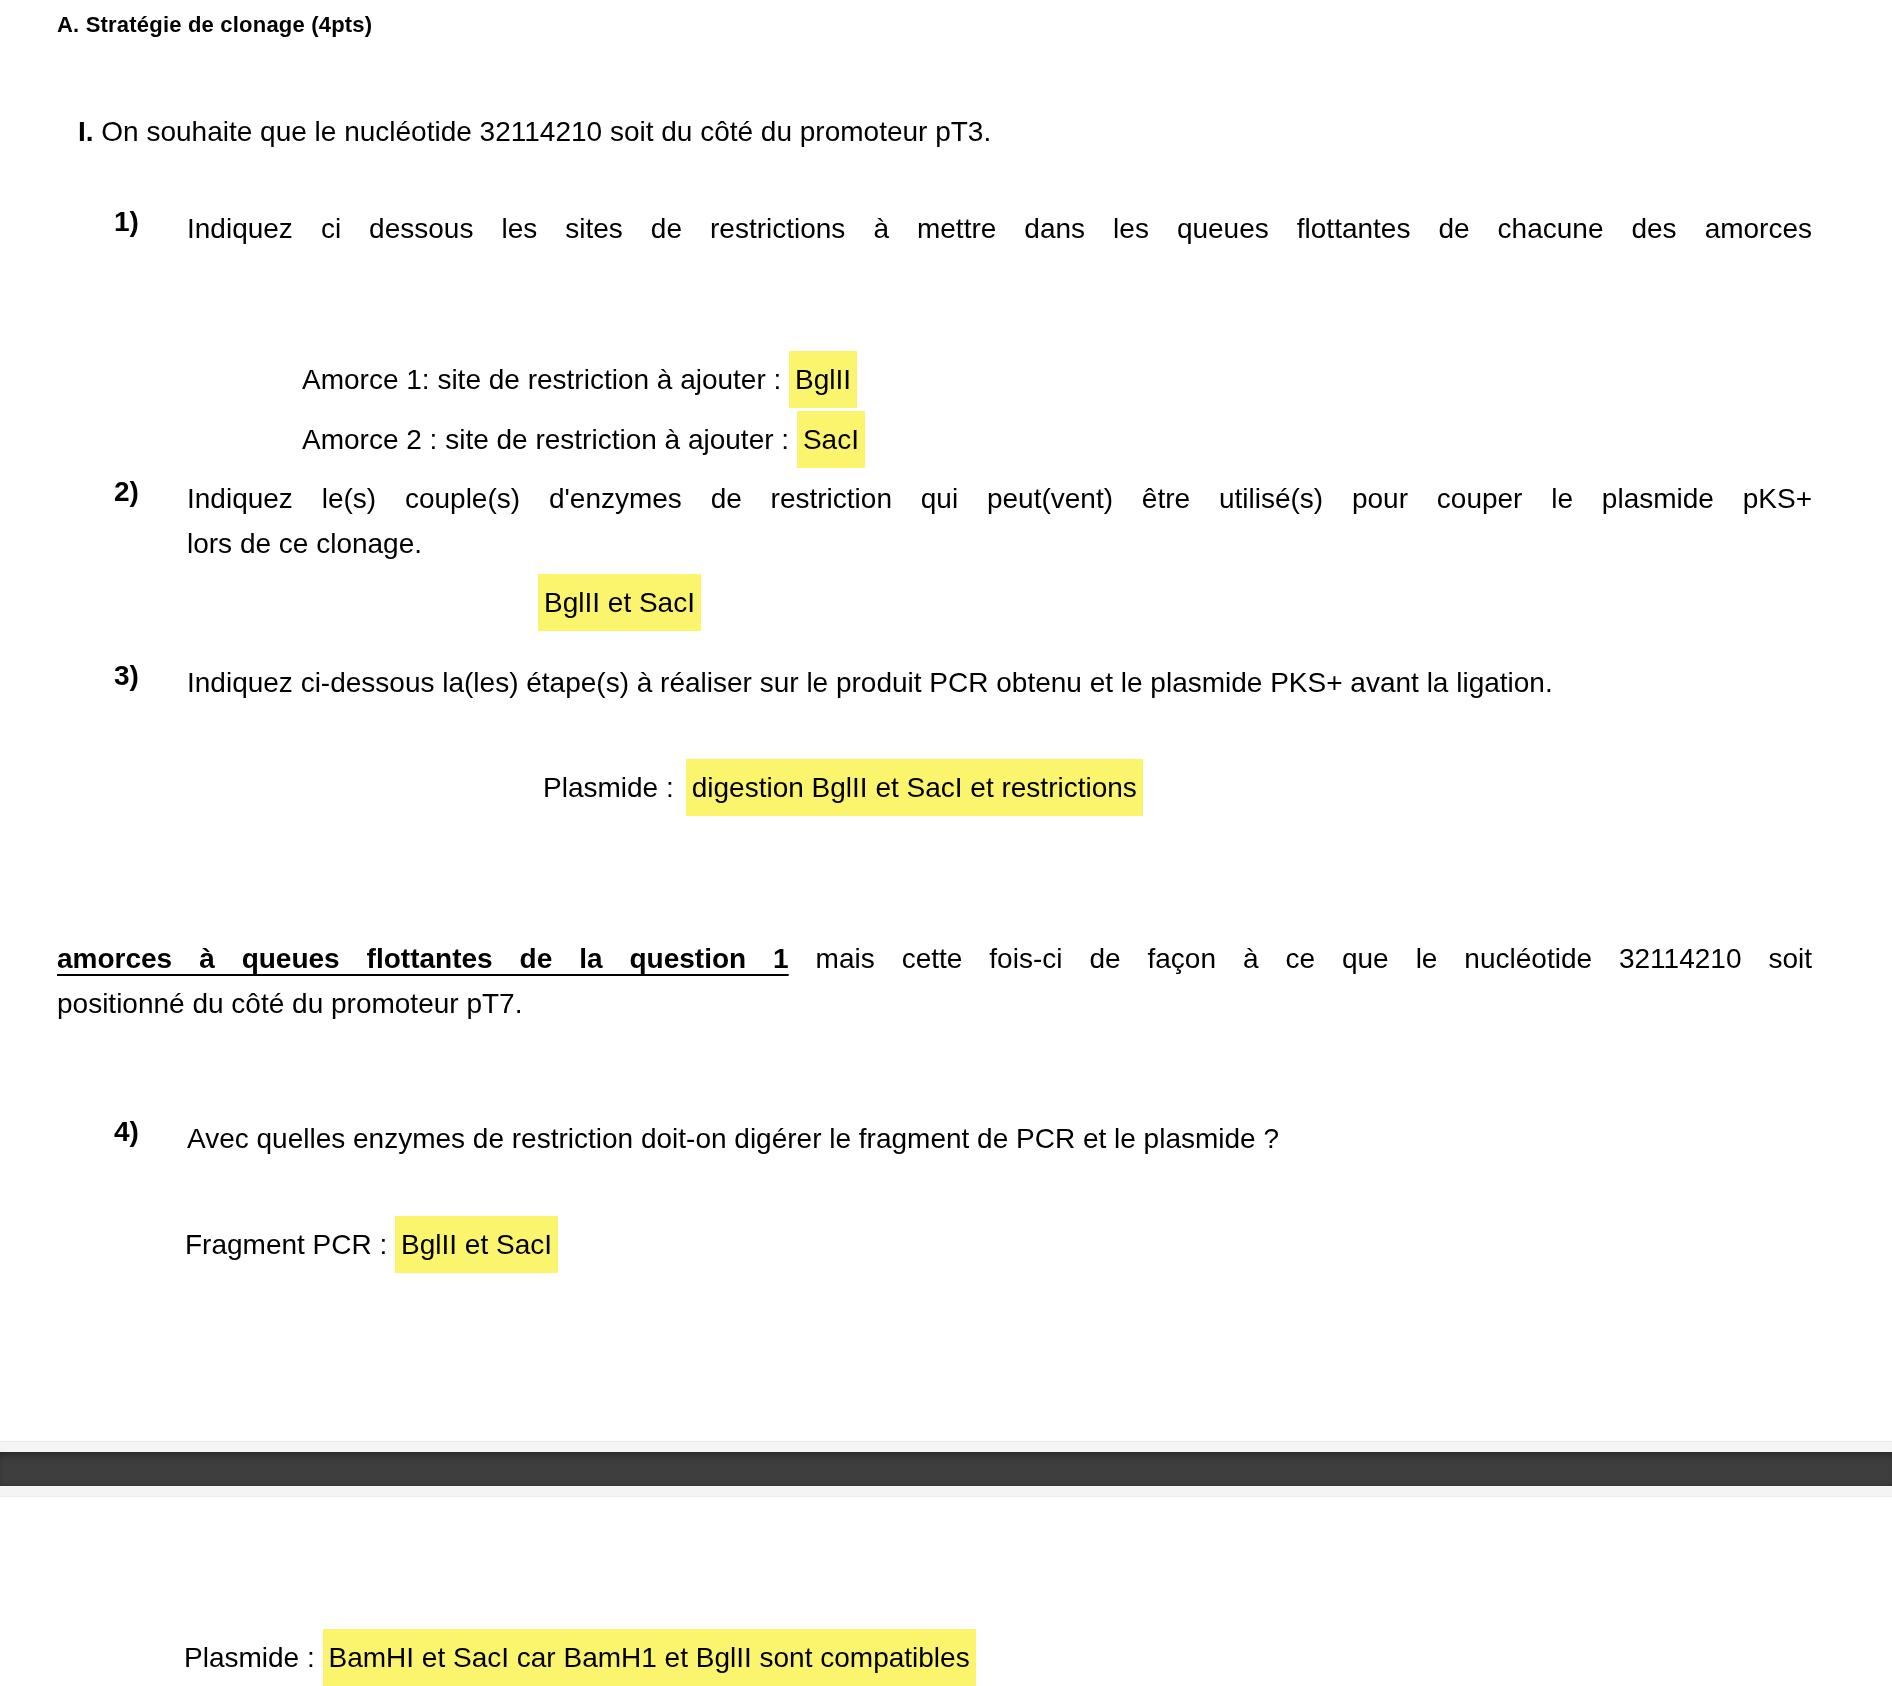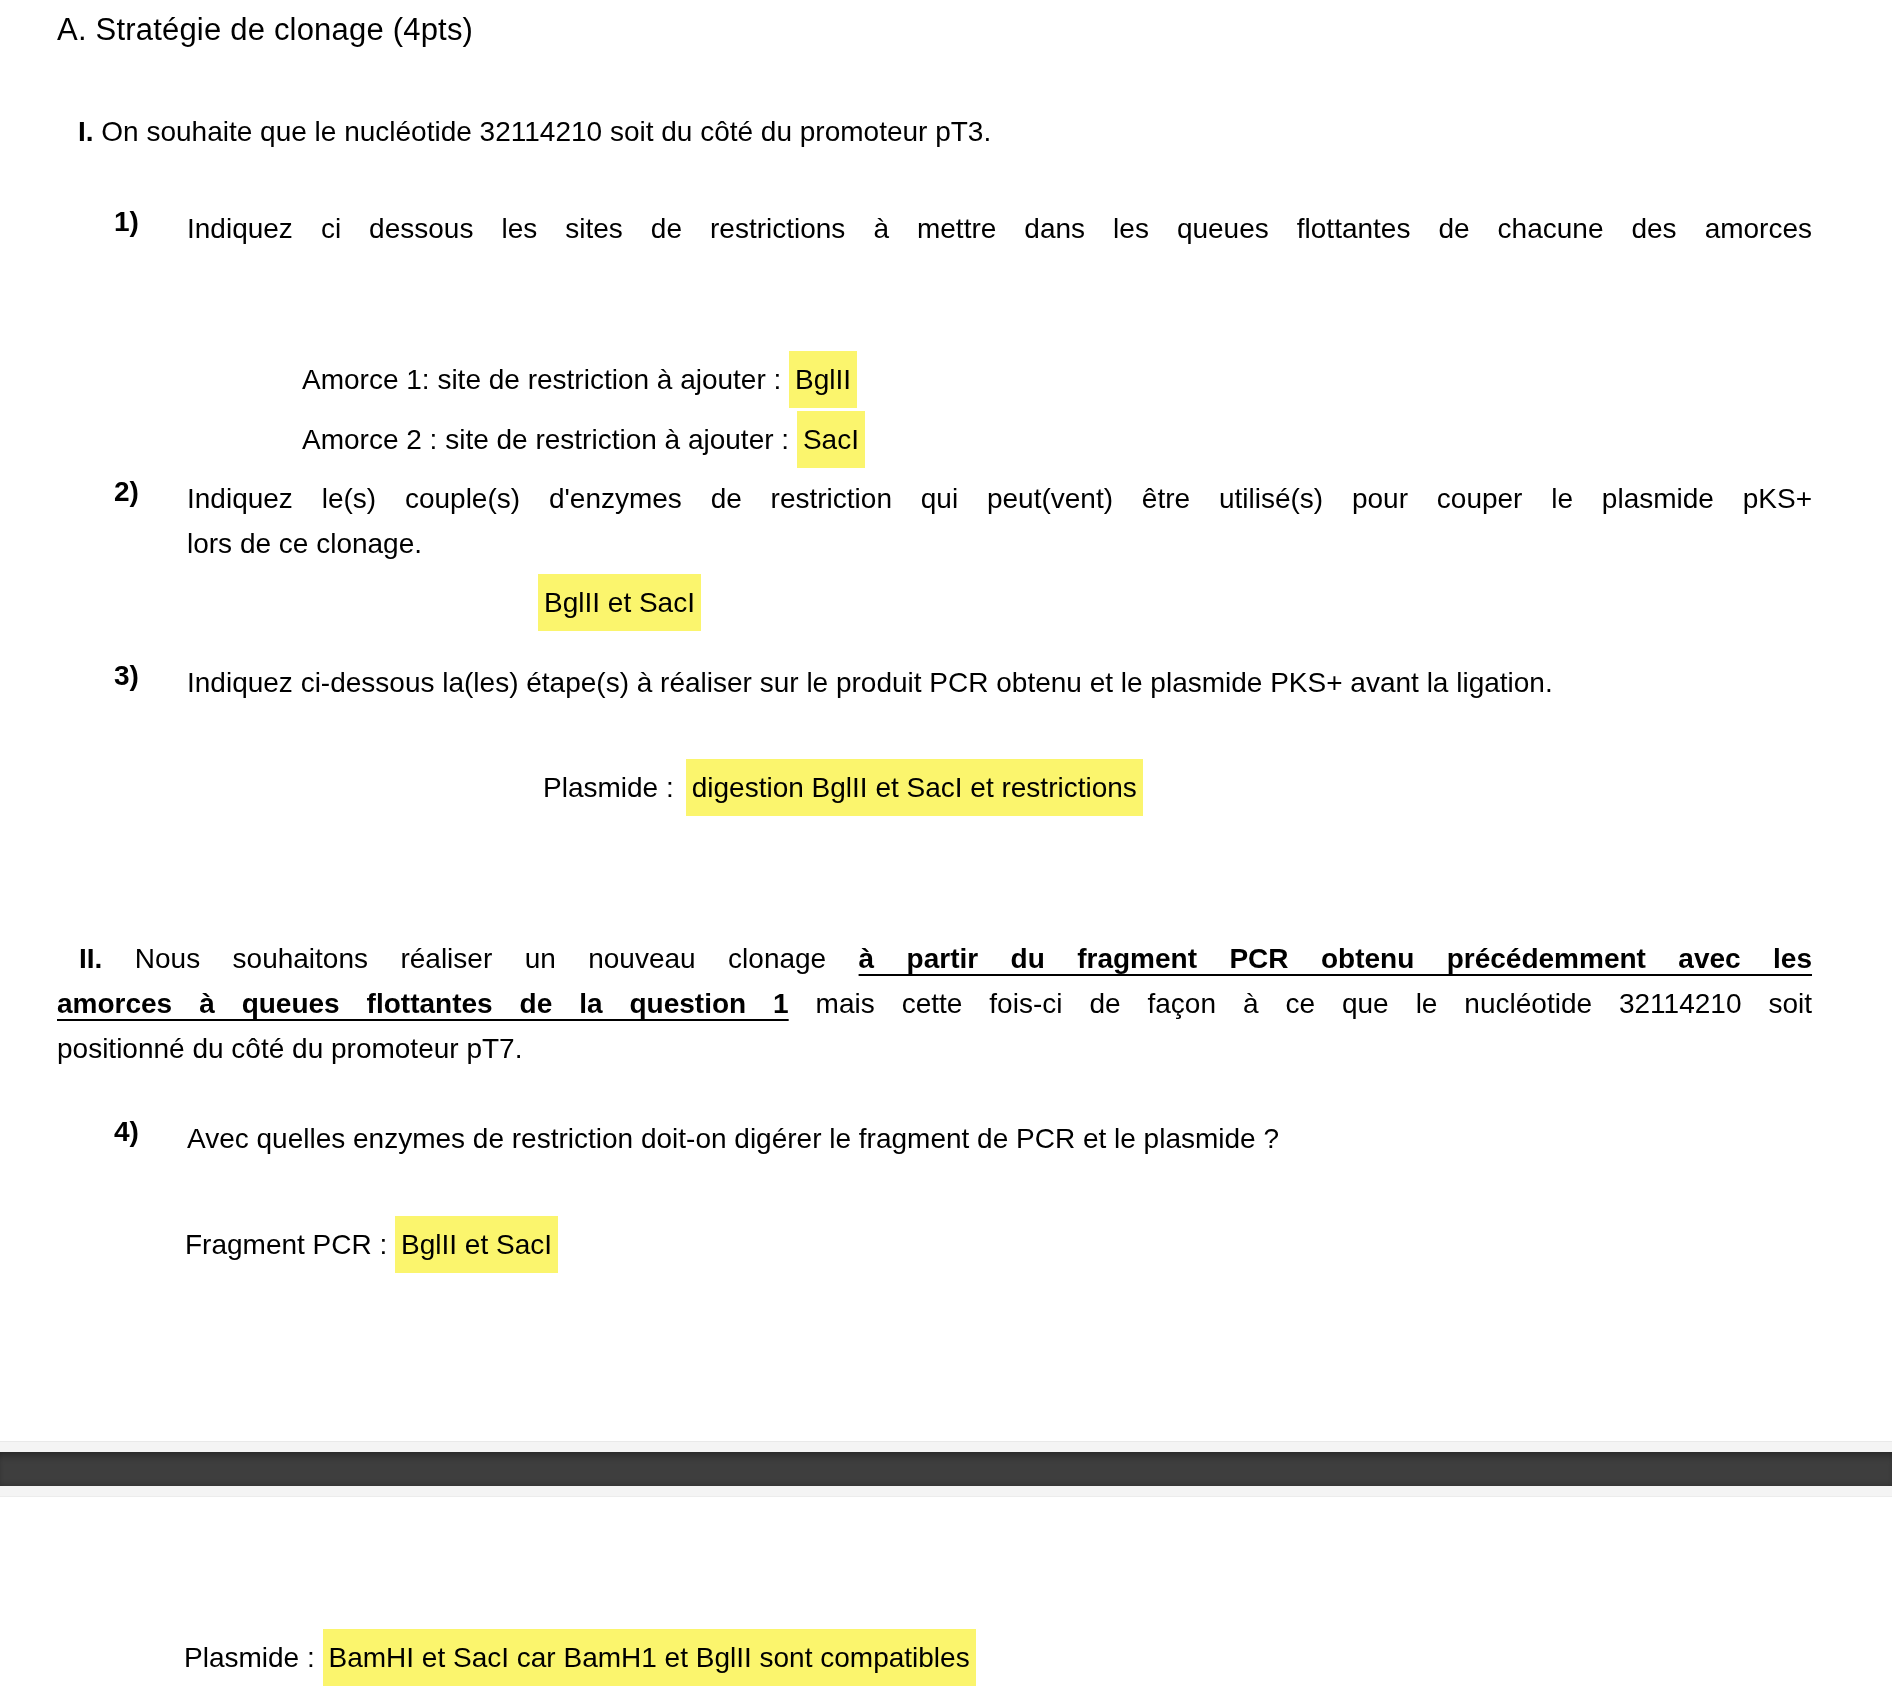--- a/index.html
+++ b/index.html
@@ -7,21 +7,21 @@
     position: relative;
     width: 1892px;
     height: 1686px;
     background: #ffffff;
     overflow: hidden;
     font-family: "Liberation Sans", sans-serif;
     font-size: 28px;
     color: #000;
   }
   .abs { position: absolute; }
-  .doc-title { font-weight: normal; font-size: 31px; letter-spacing: 0.2px; }
+  .doc-title { font-weight: bold; font-size: 22px; letter-spacing: 0.2px; }
   .b { font-weight: bold; }
   .qblock { position: absolute; left: 114px; width: 1698px; }
   .qnum { position: absolute; left: 0; top: 0; font-weight: bold; }
   .qtext { margin-left: 73px; width: 1625px; }
   .jline { line-height: 45px; text-align: justify; }
   .jline.full { text-align-last: justify; }
   .ansline { line-height: 40px; white-space: nowrap; margin-top: 20px; }
   .hl { background: var(--hl, #FBF56D); padding: 13px 6px; }
   .emph {
     font-weight: bold;
@@ -84,23 +84,20 @@
     </div>
   </div>
 
   <div class="abs" style="left:543px; top:748px;">
     <div class="ansline">
       <span>Plasmide :</span><span class="sp12"></span><span class="hl">digestion BglII et SacI et restrictions</span>
     </div>
   </div>
 
   <div class="abs" style="left:57px; top:936px; width:1755px;">
-    <div class="jline full" style="text-indent:22px;">
-      <span class="b">II.</span><span> Nous souhaitons réaliser un nouveau clonage </span><span class="emph">à partir du fragment PCR obtenu précédemment avec les</span>
-    </div>
     <div class="jline full">
       <span class="emph">amorces à queues flottantes de la question 1</span><span> mais cette fois-ci de façon à ce que le nucléotide 32114210 soit</span>
     </div>
     <div class="jline">positionné du côté du promoteur pT7.</div>
   </div>
 
   <div class="qblock" style="top:1116px;">
     <span class="qnum">4)</span>
     <div class="qtext">
       <div class="jline">Avec quelles enzymes de restriction doit-on digérer le fragment de PCR et le plasmide ?</div>

